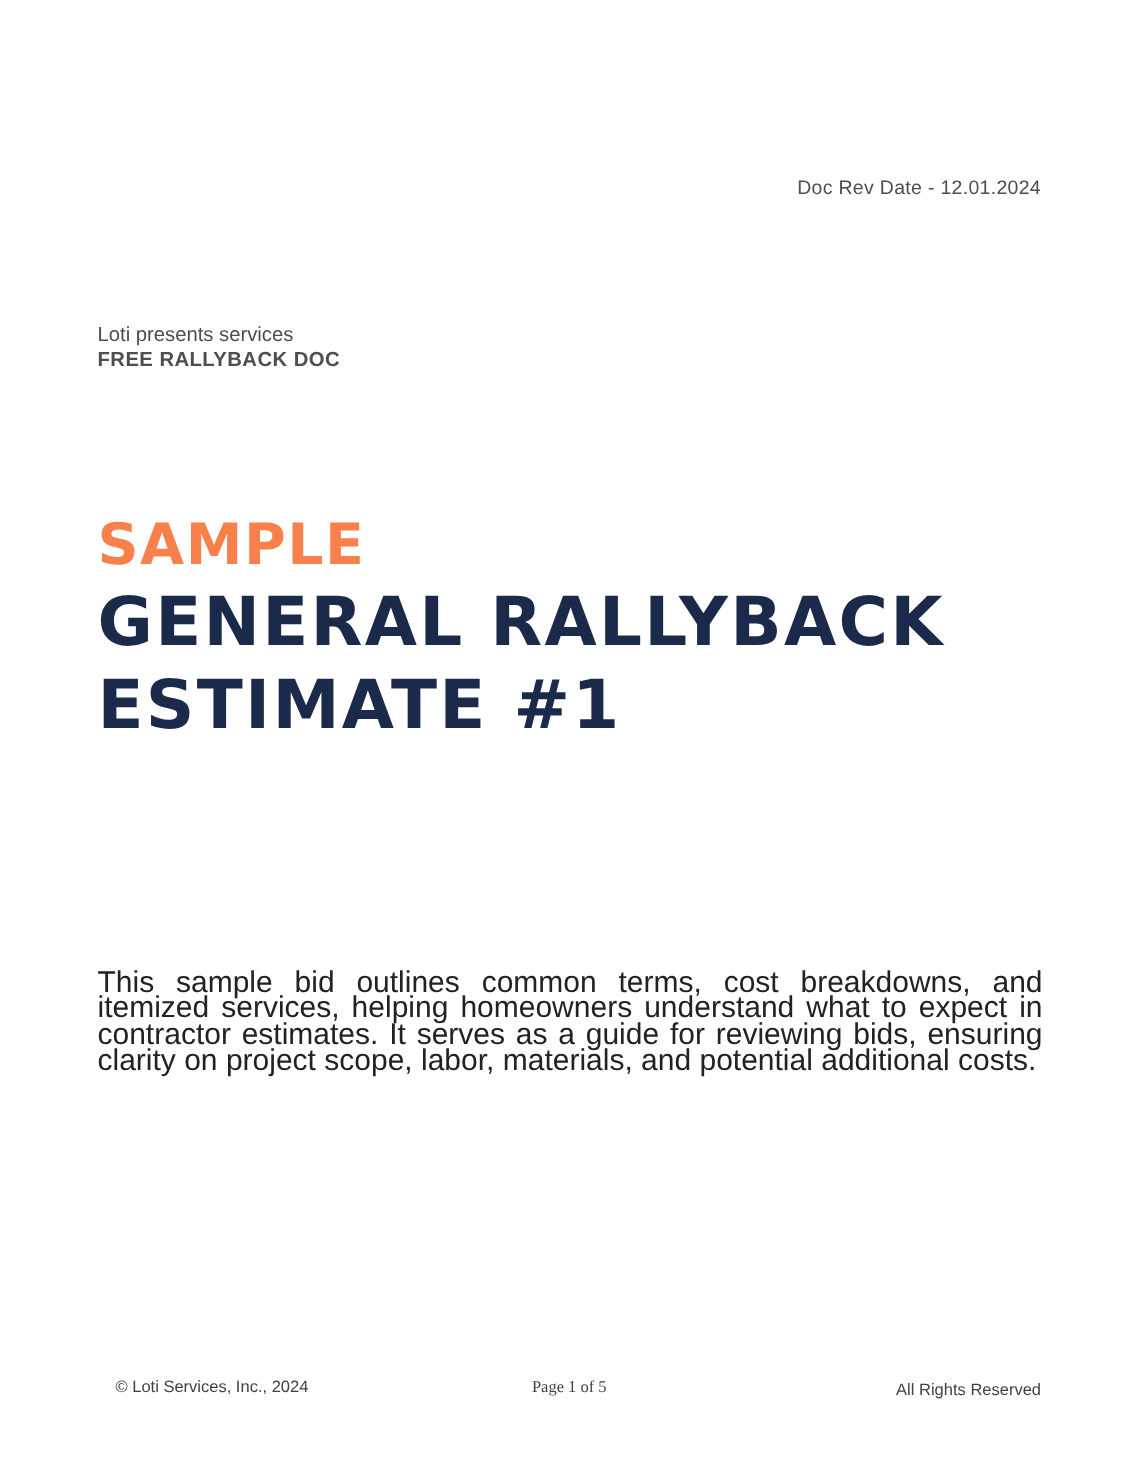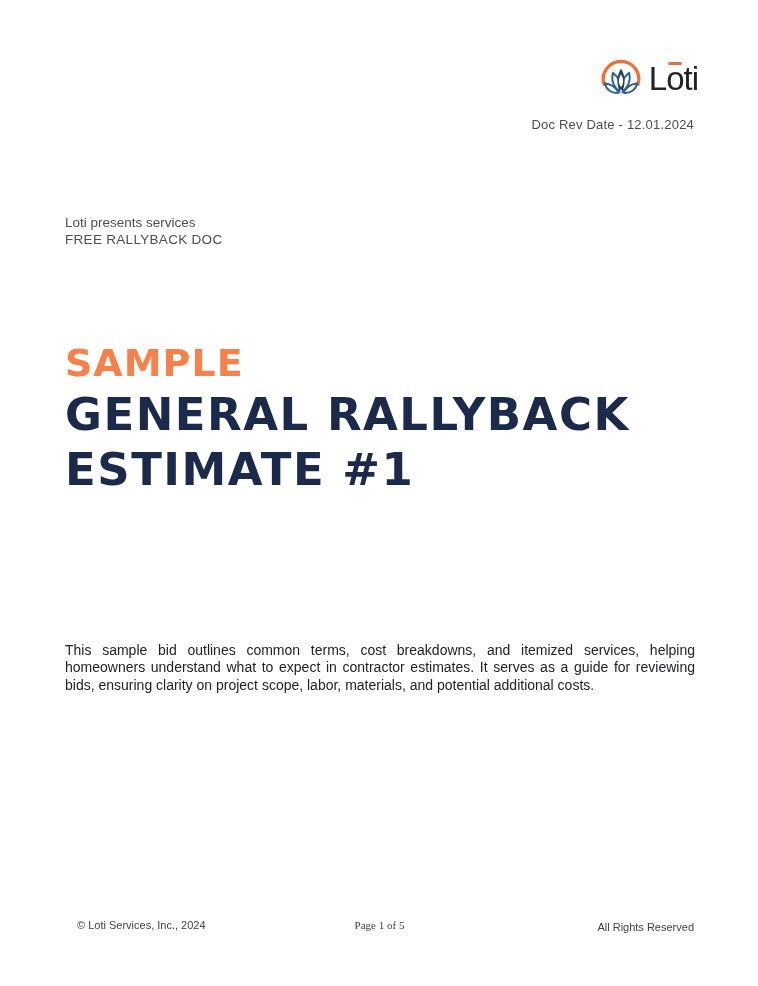--- a/index.html
+++ b/index.html
@@ -35,21 +35,21 @@
   .doc-rev {
     position: absolute; top: 117px; right: 64px;
     font-size: 13px; font-weight: normal;
     color: var(--muted_grey);
     letter-spacing: 0.2px;
   }
 
   
   .intro { position: absolute; top: 214px; left: 65px; font-size: 13.5px; line-height: 17px; }
   .intro .line1 { color: var(--muted_grey); font-weight: 400; }
-  .intro .line2 { color: var(--muted_grey); font-weight: normal; letter-spacing: 0.3px; }
+  .intro .line2 { color: var(--muted_grey); font-weight: bold; letter-spacing: 0.3px; }
 
   
   .eyebrow {
     position: absolute; top: 341px; left: 65px;
     font-family: "DejaVu Sans", sans-serif;
     font-size: 38px; font-weight: bold; letter-spacing: 1px;
     color: var(--accent_orange);
   }
   .main-title {
     position: absolute; top: 387px; left: 65px;
@@ -60,53 +60,40 @@
   }
 
   
   .summary { position: absolute; top: 628px; left: 65px; width: 630px; }
   .summary h2 {
     margin: 0;
     font-size: 21px; font-weight: bold; line-height: 29px;
     color: var(--text_dark);
   }
   .summary p {
-    margin: 14px 0 0 0;
-    font-size: 14px; line-height: 17.4px;
+    margin: 19px 0 0 0;
+    font-size: 20px; line-height: 17.4px;
     text-align: justify;
     color: var(--text_dark);
   }
 
   
   .footer {
     position: absolute; left: 65px; right: 64px; top: 919px;
     font-size: 11px; color: var(--footer_grey);
   }
   .footer .copyright { position: absolute; left: 12px; }
   .footer .page-info { position: absolute; left: 50%; transform: translateX(-50%); font-family: Liberation Serif, serif; }
   .footer .rights { position: absolute; right: 0; top: 2px; }
 </style>
 </head>
 <body>
 
 <div class="page">
 
-  <div class="logo-block">
-    <svg width="42" height="42" viewBox="0 0 44 44" aria-hidden="true">
-      <path d="M4.2 27.5 A 18.6 18.6 0 1 1 39.8 27.5" fill="none" stroke="var(--arc_orange)" stroke-width="3.4" stroke-linecap="round"></path>
-      <path d="M19.5 36.5 C12 37.5 6.5 33 5 26.5 C11.5 27.5 17 31 19.5 36.5 Z" fill="#ffffff" stroke="var(--lotus_blue)" stroke-width="2" stroke-linejoin="round"></path>
-      <path d="M24.5 36.5 C32 37.5 37.5 33 39 26.5 C32.5 27.5 27 31 24.5 36.5 Z" fill="#ffffff" stroke="var(--lotus_blue)" stroke-width="2" stroke-linejoin="round"></path>
-      <path d="M21 35 C14.5 31.5 11.5 24 13.5 15.5 C19 19.5 22 26.5 21 35 Z" fill="#ffffff" stroke="var(--lotus_blue)" stroke-width="2" stroke-linejoin="round"></path>
-      <path d="M23 35 C29.5 31.5 32.5 24 30.5 15.5 C25 19.5 22 26.5 23 35 Z" fill="#ffffff" stroke="var(--lotus_blue)" stroke-width="2" stroke-linejoin="round"></path>
-      <path d="M22 11 C26.5 18 27.5 28 22 37.5 C16.5 28 17.5 18 22 11 Z" fill="var(--lotus_navy)"></path>
-      <path d="M22 17 C24.8 21.5 25.2 26.5 22 30.5 C18.8 26.5 19.2 21.5 22 17 Z" fill="#ffffff"></path>
-      <path d="M22 32.5 C23.2 33.8 23.2 35.4 22 36.6 C20.8 35.4 20.8 33.8 22 32.5 Z" fill="#ffffff"></path>
-    </svg>
-    <div class="wordmark"><span>L</span><span class="o-wrap"><span>o</span><i class="macron"></i></span><span>ti</span></div>
-  </div>
 
   <div class="doc-rev">Doc Rev Date - 12.01.2024</div>
 
   <div class="intro">
     <div class="line1">Loti presents services</div>
     <div class="line2">FREE RALLYBACK DOC</div>
   </div>
 
   <div class="eyebrow">SAMPLE</div>
   <div class="main-title">

